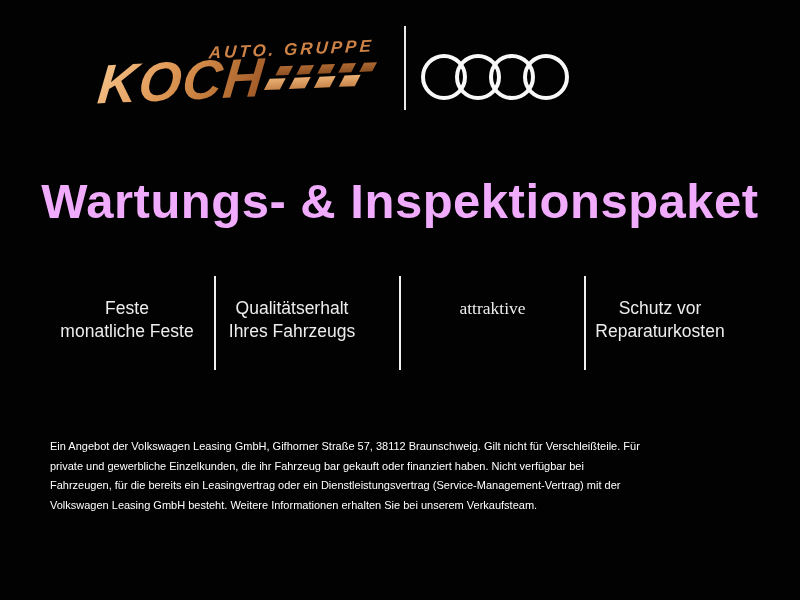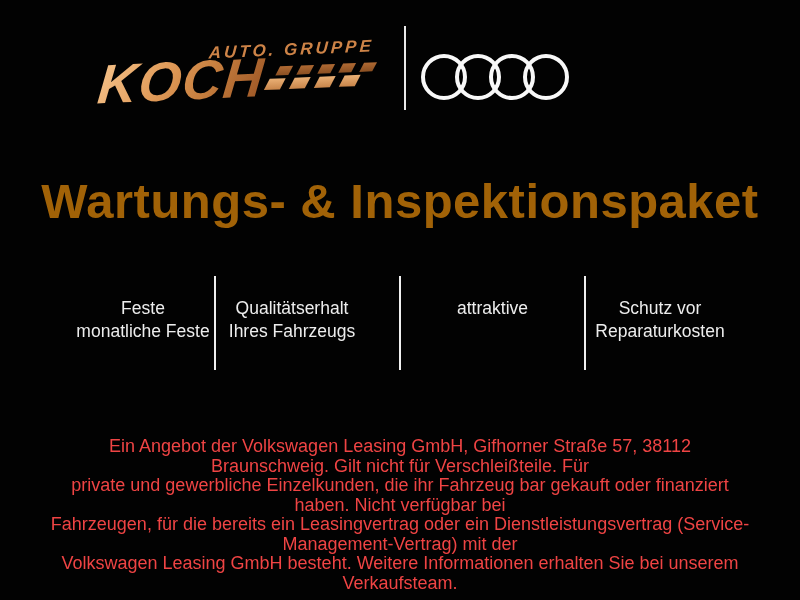--- a/index.html
+++ b/index.html
@@ -88,59 +88,58 @@
   .title {
     position: absolute;
     top: 170px;
     left: 0;
     width: 800px;
     text-align: center;
     font-size: 49px;
     line-height: 62px;
     font-weight: 700;
     letter-spacing: 0.5px;
-    color: #a16207;
+    color: #f0abfc;
   }
 
   
   .features { position: absolute; top: 0; left: 0; }
   .feature {
     position: absolute;
     top: 297px;
     text-align: center;
     font-size: 17.5px;
     line-height: 22.5px;
     font-weight: 400;
     color: #ededed;
   }
-  .feature.f1 { left: 44px;  width: 198px; }
+  .feature.f1 { left: 28px;  width: 198px; }
   .feature.f2 { left: 204px; width: 176px; }
-  .feature.f3 { left: 404px; width: 177px; }
+  .feature.f3 { left: 404px; width: 177px; font-family: Liberation Serif, serif; }
   .feature.f4 { left: 571px; width: 178px; }
   .col-divider {
     position: absolute;
     top: 276px;
     width: 2px;
     height: 94px;
     background: #f0f0f0;
   }
   .col-divider.d1 { left: 214px; }
   .col-divider.d2 { left: 399px; }
   .col-divider.d3 { left: 584px; }
 
   
   .disclaimer {
     position: absolute;
     top: 437px;
     left: 50px;
     width: 700px;
-    text-align: center;
-    font-size: 18px;
+    font-size: 11px;
     line-height: 19.5px;
-    color: #ef4444;
+    color: #ffffff;
     font-weight: 400;
   }
 </style>
 </head>
 <body>
 
 <div class="canvas">
 
   <div class="koch-logo">
     <div class="auto-gruppe">AUTO. GRUPPE</div>

